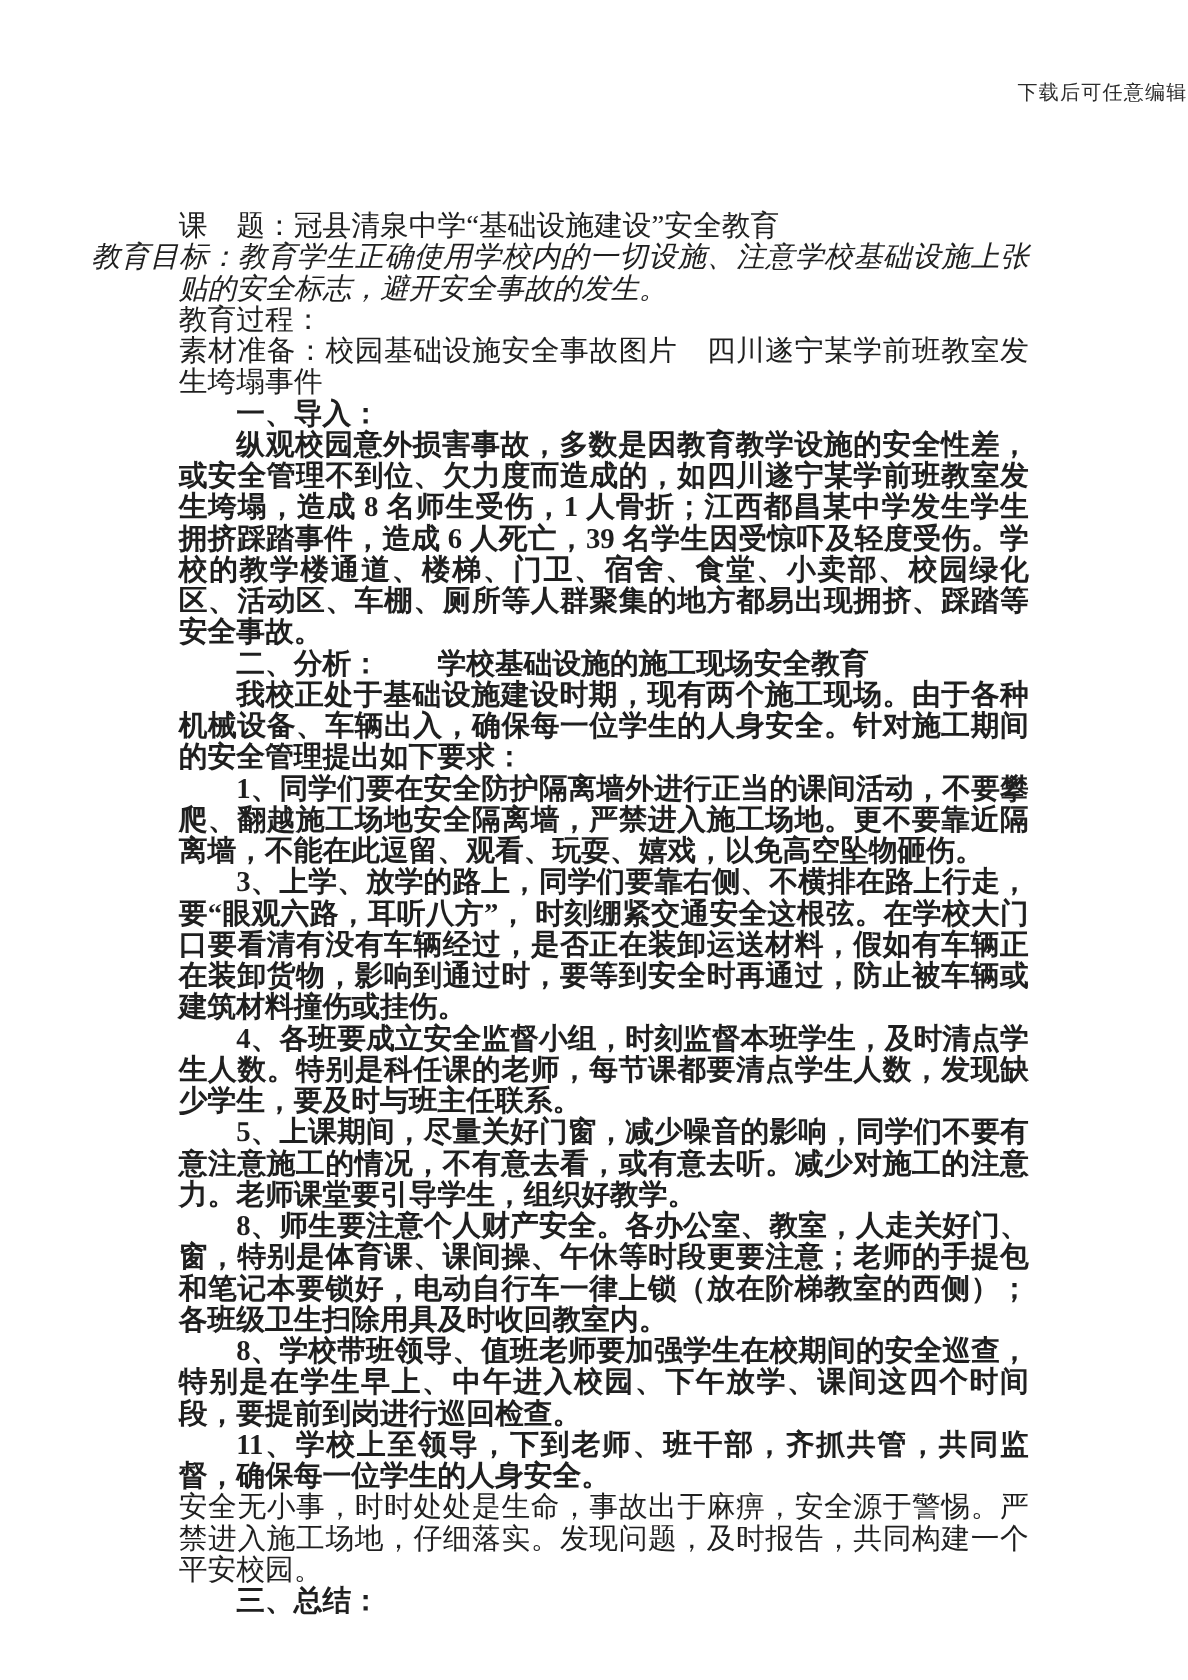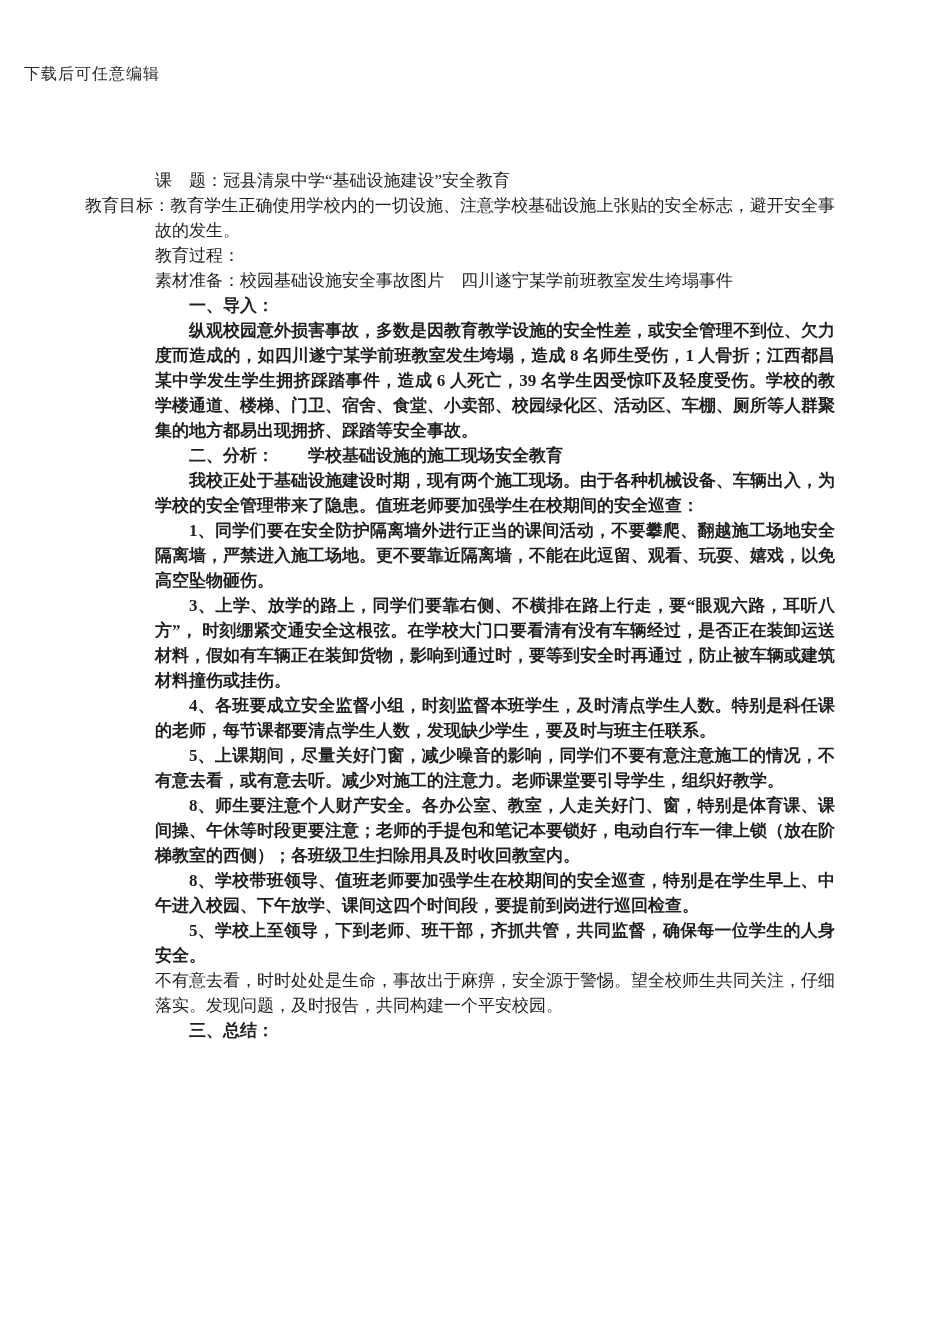--- a/index.html
+++ b/index.html
@@ -13,61 +13,61 @@
     background: #ffffff;
     overflow: hidden;
     font-family: "Liberation Serif", "DejaVu Serif", serif;
     color: #1f1f1f;
   }
   .watermark {
     position: absolute;
     top: 64px;
     left: 0;
     right: 0;
-    text-align: left;
+    text-align: right;
     padding-left: 24px;
     font-size: 16px;
     letter-spacing: 1px;
     color: #2b2b2b;
   }
   .doc {
     position: absolute;
-    left: 155px;
+    left: 143px;
     top: 168px;
     width: 680px;
-    font-size: 17px;
+    font-size: 23px;
     line-height: 25px;
     text-align: justify;
     text-justify: inter-character;
     word-break: break-all;
   }
   .doc p {
     margin: 0;
     padding: 0;
   }
   .p-plain   { }
   .p-indent  { text-indent: 2em; font-weight: bold; }
-  .p-hanging { padding-left: 70px; text-indent: -70px; }
+  .p-hanging { padding-left: 70px; text-indent: -70px; font-style: italic; }
 </style>
 </head>
 <body>
 
 <div class="watermark">下载后可任意编辑</div>
 
 <div class="doc" id="doc-body">
     <p class="p-plain">课　题：冠县清泉中学“基础设施建设”安全教育</p>
     <p class="p-hanging">教育目标：教育学生正确使用学校内的一切设施、注意学校基础设施上张贴的安全标志，避开安全事故的发生。</p>
     <p class="p-plain">教育过程：</p>
     <p class="p-plain">素材准备：校园基础设施安全事故图片　四川遂宁某学前班教室发生垮塌事件</p>
     <p class="p-indent">一、导入：</p>
     <p class="p-indent">纵观校园意外损害事故，多数是因教育教学设施的安全性差，或安全管理不到位、欠力度而造成的，如四川遂宁某学前班教室发生垮塌，造成 8 名师生受伤，1 人骨折；江西都昌某中学发生学生拥挤踩踏事件，造成 6 人死亡，39 名学生因受惊吓及轻度受伤。学校的教学楼通道、楼梯、门卫、宿舍、食堂、小卖部、校园绿化区、活动区、车棚、厕所等人群聚集的地方都易出现拥挤、踩踏等安全事故。</p>
     <p class="p-indent">二、分析：　　学校基础设施的施工现场安全教育</p>
-    <p class="p-indent">我校正处于基础设施建设时期，现有两个施工现场。由于各种机械设备、车辆出入，为学校的安全管理带来了隐患。值班老师要加强学生在校期间的安全巡查：</p>
+    <p class="p-indent">我校正处于基础设施建设时期，现有两个施工现场。由于各种机械设备、车辆出入，确保每一位学生的人身安全。针对施工期间的安全管理提出如下要求：</p>
     <p class="p-indent">1、同学们要在安全防护隔离墙外进行正当的课间活动，不要攀爬、翻越施工场地安全隔离墙，严禁进入施工场地。更不要靠近隔离墙，不能在此逗留、观看、玩耍、嬉戏，以免高空坠物砸伤。</p>
     <p class="p-indent">3、上学、放学的路上，同学们要靠右侧、不横排在路上行走，要“眼观六路，耳听八方”， 时刻绷紧交通安全这根弦。在学校大门口要看清有没有车辆经过，是否正在装卸运送材料，假如有车辆正在装卸货物，影响到通过时，要等到安全时再通过，防止被车辆或建筑材料撞伤或挂伤。</p>
     <p class="p-indent">4、各班要成立安全监督小组，时刻监督本班学生，及时清点学生人数。特别是科任课的老师，每节课都要清点学生人数，发现缺少学生，要及时与班主任联系。</p>
     <p class="p-indent">5、上课期间，尽量关好门窗，减少噪音的影响，同学们不要有意注意施工的情况，不有意去看，或有意去听。减少对施工的注意力。老师课堂要引导学生，组织好教学。</p>
     <p class="p-indent">8、师生要注意个人财产安全。各办公室、教室，人走关好门、窗，特别是体育课、课间操、午休等时段更要注意；老师的手提包和笔记本要锁好，电动自行车一律上锁（放在阶梯教室的西侧）；各班级卫生扫除用具及时收回教室内。</p>
     <p class="p-indent">8、学校带班领导、值班老师要加强学生在校期间的安全巡查，特别是在学生早上、中午进入校园、下午放学、课间这四个时间段，要提前到岗进行巡回检查。</p>
-    <p class="p-indent">5、学校上至领导，下到老师、班干部，齐抓共管，共同监督，确保每一位学生的人身安全。</p>
-    <p class="p-plain">不有意去看，时时处处是生命，事故出于麻痹，安全源于警惕。望全校师生共同关注，仔细落实。发现问题，及时报告，共同构建一个平安校园。</p>
+    <p class="p-indent">11、学校上至领导，下到老师、班干部，齐抓共管，共同监督，确保每一位学生的人身安全。</p>
+    <p class="p-plain">安全无小事，时时处处是生命，事故出于麻痹，安全源于警惕。严禁进入施工场地，仔细落实。发现问题，及时报告，共同构建一个平安校园。</p>
     <p class="p-indent">三、总结：</p>
   </div>
 
 </body></html>

